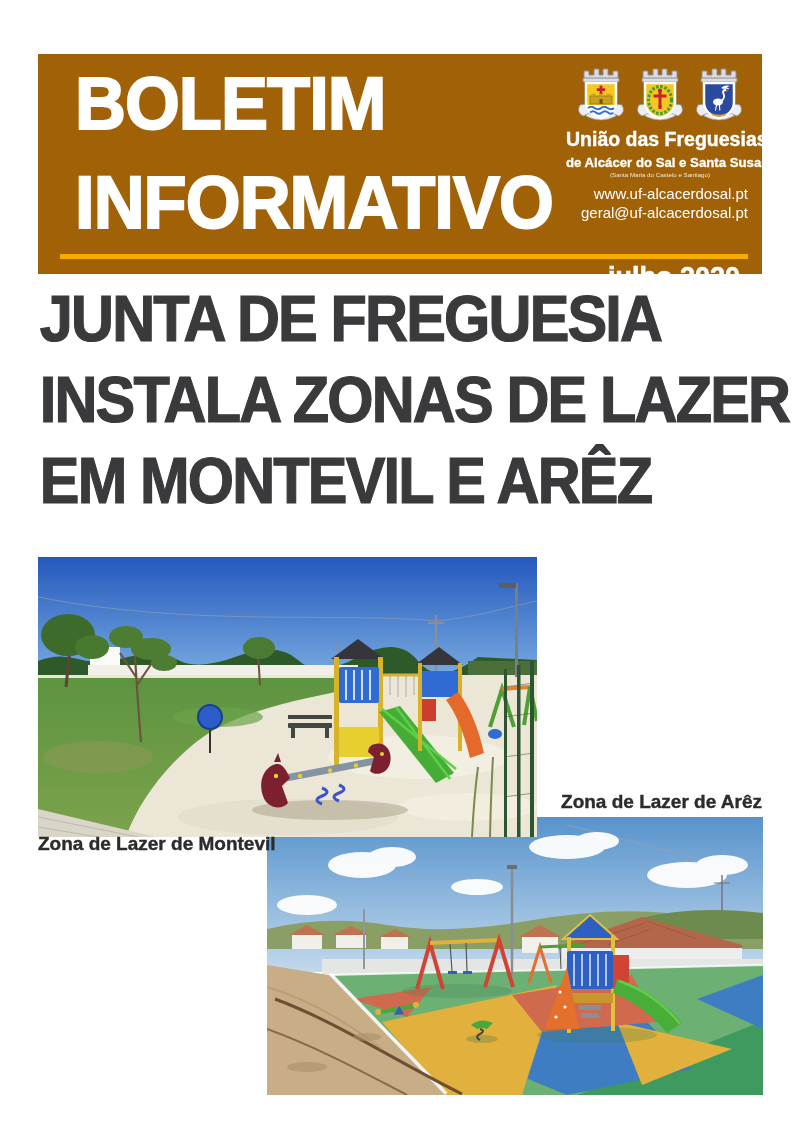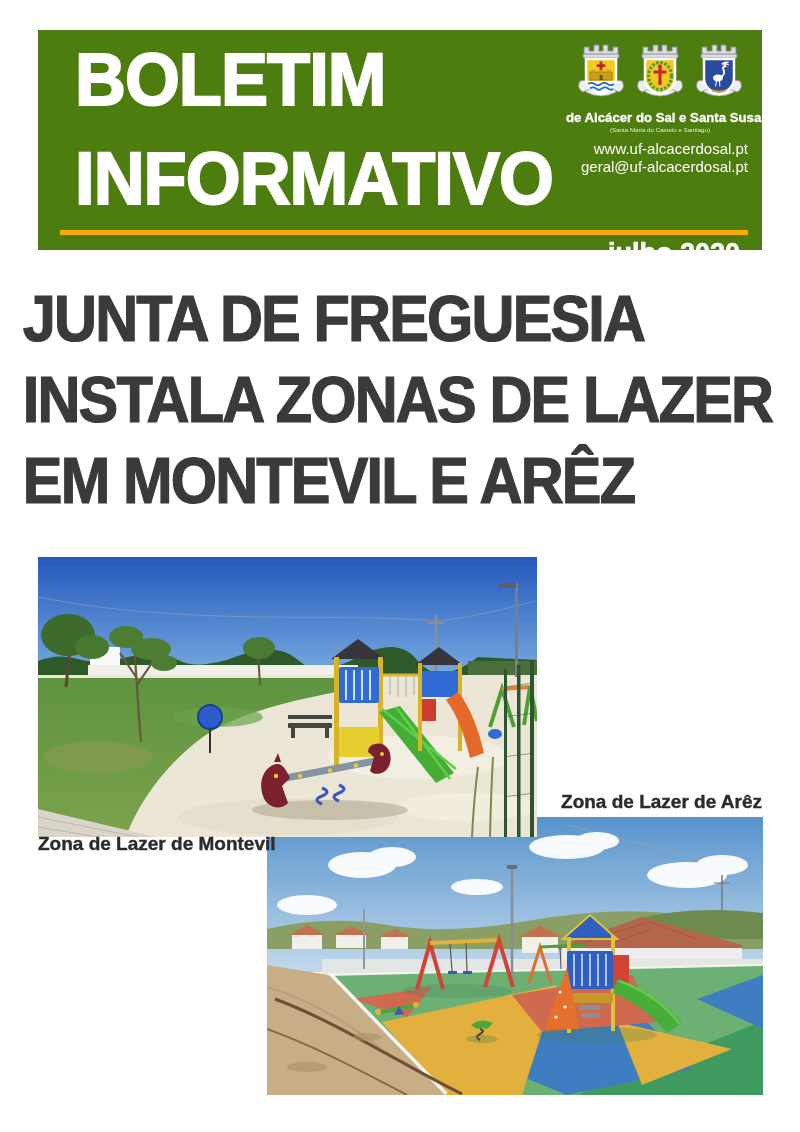--- a/index.html
+++ b/index.html
@@ -1,41 +1,41 @@
 <!DOCTYPE html>
 <html><head>
 <meta charset="utf-8">
 <style>
   html,body{margin:0;padding:0;background:#ffffff;}
   .page{
     position:relative;width:800px;height:1132px;background:#ffffff;overflow:hidden;
     font-family:"Liberation Sans", sans-serif;
   }
   
-  .banner{position:absolute;left:38px;top:30px;width:724px;height:220px;background:#4d7c0f;}
+  .banner{position:absolute;left:38px;top:54px;width:724px;height:220px;background:#a16207;}
   .title-line{
     position:absolute;left:37px;color:#ffffff;font-weight:900;font-size:75px;line-height:1;
     letter-spacing:-1px;-webkit-text-stroke:2px #ffffff;white-space:nowrap;
     transform:scaleX(.94);transform-origin:left center;
   }
   .title-line.l1{top:12px;}
   .title-line.l2{top:111px;}
   .accent-line{position:absolute;left:22px;top:200px;width:688px;height:5px;background:#f8ab00;}
   .issue-date{
     position:absolute;right:22px;top:174px;color:#ffffff;font-weight:900;font-size:27px;
     line-height:1;white-space:nowrap;-webkit-text-stroke:.6px #fff;z-index:3;margin-top:36px;
   }
   .org-block{position:absolute;top:8px;right:14px;width:176px;text-align:center;color:#ffffff;}
   .crest-row{display:flex;justify-content:center;gap:7px;margin-top:2px;height:64px;}
   .org-name{font-size:19.5px;font-weight:900;line-height:1.05;margin-top:1px;-webkit-text-stroke:.4px #fff;white-space:nowrap;margin-left:-6px;}
   .org-subtitle{font-size:13.2px;font-weight:900;line-height:1.05;margin-top:7px;-webkit-text-stroke:.3px #fff;white-space:nowrap;margin-left:-6px;}
   .org-note{font-size:6.2px;font-weight:400;opacity:.85;margin-top:1px;text-align:center;}
   .contact{margin-top:7px;text-align:right;font-size:15px;font-weight:400;line-height:18.5px;}
   
-  .headline{position:absolute;left:0;top:279px;width:652px;text-align:center;color:#3a3a3c;}
+  .headline{position:absolute;left:0;top:279px;width:652px;text-align:center;color:#3a3a3c;padding-left:17px;}
   .headline .hl{
     font-size:64px;font-weight:900;line-height:81px;letter-spacing:-2px;white-space:nowrap;
     -webkit-text-stroke:1.2px #3a3a3c;transform:scaleX(.93);transform-origin:center;
   }
   
   .photo{position:absolute;overflow:hidden;}
   .photo svg{display:block;width:100%;height:100%;}
   .photo-montevil{left:38px;top:557px;width:499px;height:280px;z-index:2;}
   .photo-arez{left:267px;top:817px;width:496px;height:278px;z-index:1;}
   .caption{position:absolute;font-size:19px;font-weight:900;color:#2c2c2c;white-space:nowrap;
@@ -103,20 +103,21 @@
           <path d="M11,19 H41 V38 Q41,50 26,54 Q11,50 11,38 Z" fill="#2a4a9e" stroke="#ffffff" stroke-width="2.5"></path>
           <path d="M28,24 q4,-3.5 9,-2 l-3.5,1.2 q2,0.6 3,2 l-5,-0.6 q-2,0.4 -3.5,-0.6 Z" fill="#ffffff"></path>
           <ellipse cx="25" cy="38" rx="5" ry="3.4" fill="#ffffff"></ellipse>
           <path d="M29,36.5 q3.5,-3.5 1.2,-7.5 q-0.8,-1.8 1.2,-2.6" stroke="#ffffff" stroke-width="1.8" fill="none"></path>
           <circle cx="31.8" cy="26" r="1.4" fill="#ffffff"></circle>
           <path d="M33,26 l3,0.8 -3,0.6 Z" fill="#e0862a"></path>
           <path d="M23.5,41 l-1,5.5 M26.5,41 l0.3,5.5" stroke="#ffffff" stroke-width="1.1"></path>
           <path d="M17,48.5 q9,4.5 18,0 l-2.5,3 q-6.5,2.6 -13,0 Z" fill="#d8a23a"></path>
         </svg>
       </div>
+      <div class="org-name">União das Freguesias</div>
       <div class="org-subtitle">de Alcácer do Sal e Santa Susana</div>
       <div class="org-note">(Santa Maria do Castelo e Santiago)</div>
       <div class="contact">
         <div>www.uf-alcacerdosal.pt</div>
         <div>geral@uf-alcacerdosal.pt</div>
       </div>
     </div>
   </header>
 
   <div class="headline">

